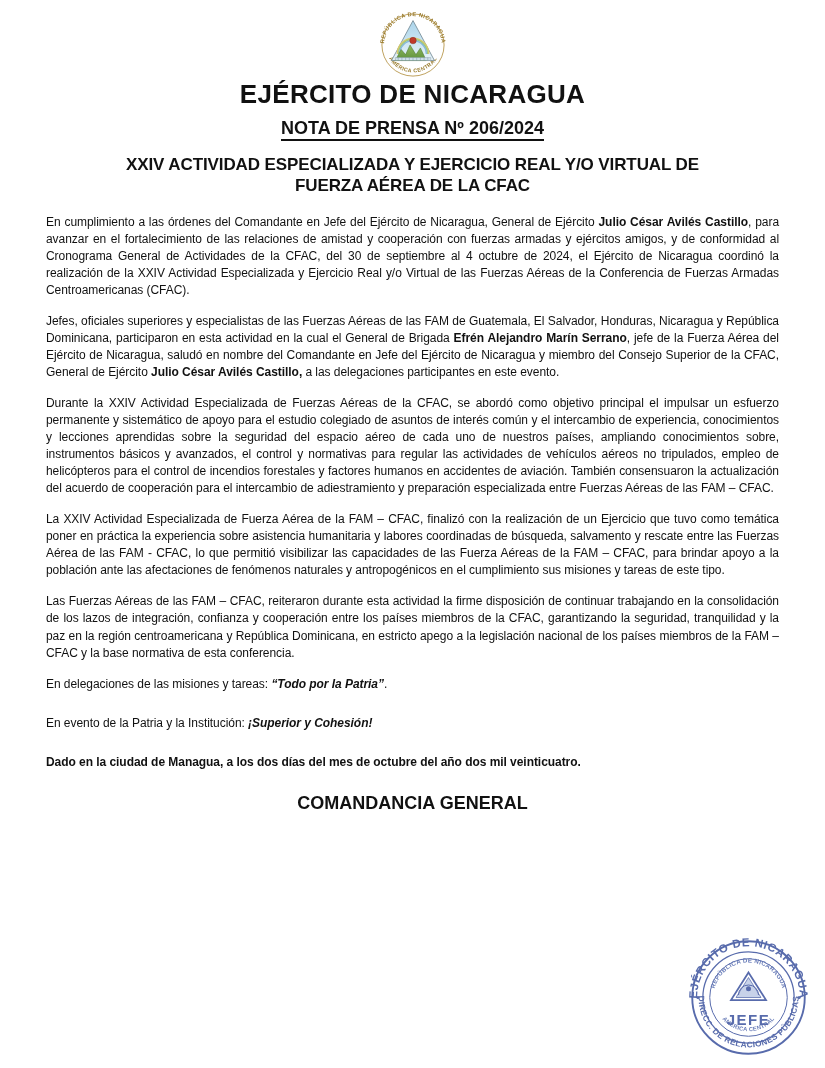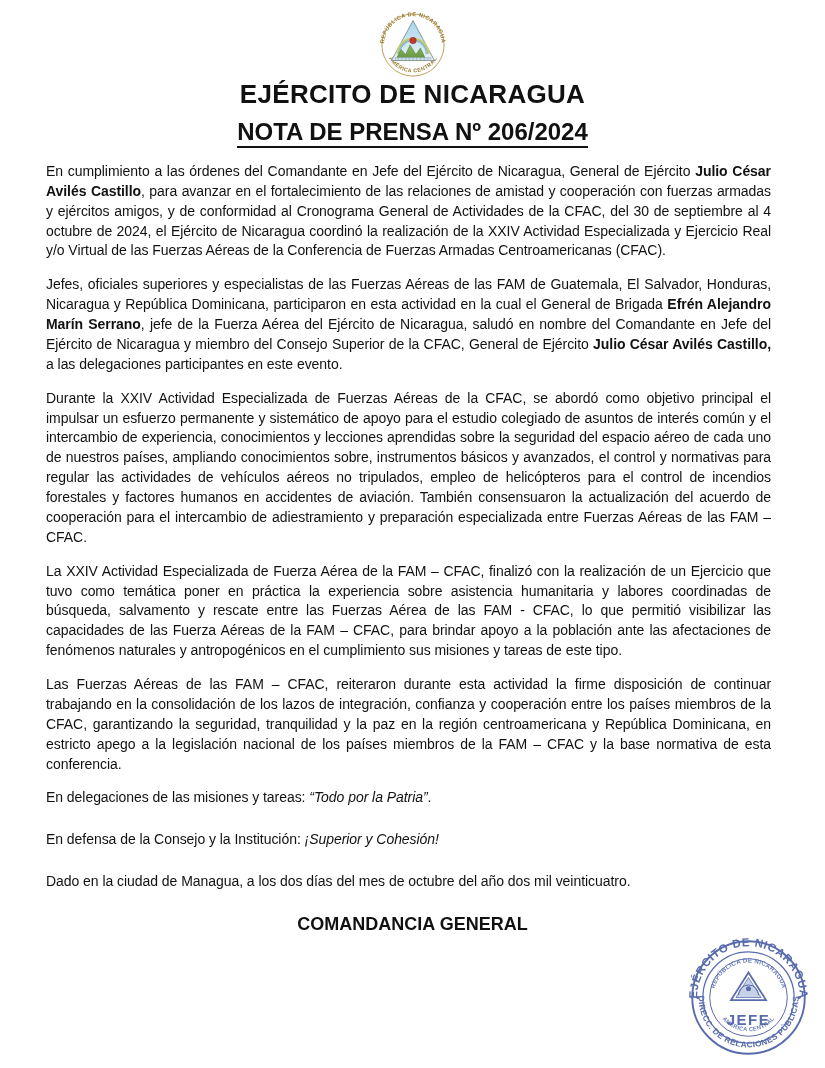--- a/index.html
+++ b/index.html
@@ -42,21 +42,21 @@
   .doc-title {
     text-align: center;
     font-size: 26px;
     font-weight: bold;
     letter-spacing: 0.3px;
     margin: 2px 0 0 0;
     line-height: 1.1;
   }
   .doc-subtitle {
     text-align: center;
-    font-size: 24px;
+    font-size: 18px;
     font-weight: bold;
     margin: 10px 0 0 0;
     line-height: 1.1;
   }
   .doc-subtitle span {
     border-bottom: 2px solid #111;
     padding-bottom: 1px;
   }
   .doc-heading {
     text-align: center;
@@ -66,28 +66,28 @@
     line-height: 1.22;
     letter-spacing: -0.1px;
   }
 
   
   .body-block {
     margin: 17px 46px 0 46px;
   }
   p.para {
     text-align: justify;
-    font-size: 14px;
+    font-size: 12px;
     line-height: 1.42;
-    margin: 0 8px 14px 0;
+    margin: 0 0 14px 0;
     letter-spacing: -0.05px;
   }
-  p.para:last-child { margin-bottom: 0; }
+  p.para:last-child { margin-bottom: 0; font-weight: bold; }
   .b { font-weight: bold; }
-  .bi { font-weight: normal; font-style: italic; }
+  .bi { font-weight: bold; font-style: italic; }
 
   .closing p.para {
     text-align: left;
     margin-bottom: 22px;
   }
 
   
   .footer {
     margin-top: 16px;
     text-align: center;
@@ -157,37 +157,41 @@
           <line x1="60" y1="67" x2="60" y2="71"></line>
           <line x1="65" y1="67" x2="65" y2="71"></line>
           <line x1="70" y1="67" x2="70" y2="71"></line>
         </g>
       </svg>
     </div>
   </div>
 
   <h1 class="doc-title">EJÉRCITO DE NICARAGUA</h1>
   <h2 class="doc-subtitle"><span>NOTA DE PRENSA Nº 206/2024</span></h2>
+  <h3 class="doc-heading">
+    <div>XXIV ACTIVIDAD ESPECIALIZADA Y EJERCICIO REAL Y/O VIRTUAL DE</div>
+    <div>FUERZA AÉREA DE LA CFAC</div>
+  </h3>
 
   <div class="body-block">
 
     <p class="para"><span>En cumplimiento a las órdenes del Comandante en Jefe del Ejército de Nicaragua, General de Ejército </span><span class="b">Julio César Avilés Castillo</span><span>, para avanzar en el fortalecimiento de las relaciones de amistad y cooperación con fuerzas armadas y ejércitos amigos, y de conformidad al Cronograma General de Actividades de la CFAC, del 30 de septiembre al 4 octubre de 2024, el Ejército de Nicaragua coordinó la realización de la XXIV Actividad Especializada y Ejercicio Real y/o Virtual de las Fuerzas Aéreas de la Conferencia de Fuerzas Armadas Centroamericanas (CFAC).</span></p>
 
     <p class="para"><span>Jefes, oficiales superiores y especialistas de las Fuerzas Aéreas de las FAM de Guatemala, El Salvador, Honduras, Nicaragua y República Dominicana, participaron en esta actividad en la cual el General de Brigada </span><span class="b">Efrén Alejandro Marín Serrano</span><span>, jefe de la Fuerza Aérea del Ejército de Nicaragua, saludó en nombre del Comandante en Jefe del Ejército de Nicaragua y miembro del Consejo Superior de la CFAC, General de Ejército </span><span class="b">Julio César Avilés Castillo,</span><span> a las delegaciones participantes en este evento.</span></p>
 
     <p class="para">Durante la XXIV Actividad Especializada de Fuerzas Aéreas de la CFAC, se abordó como objetivo principal el impulsar un esfuerzo permanente y sistemático de apoyo para el estudio colegiado de asuntos de interés común y el intercambio de experiencia, conocimientos y lecciones aprendidas sobre la seguridad del espacio aéreo de cada uno de nuestros países, ampliando conocimientos sobre, instrumentos básicos y avanzados, el control y normativas para regular las actividades de vehículos aéreos no tripulados, empleo de helicópteros para el control de incendios forestales y factores humanos en accidentes de aviación. También consensuaron la actualización del acuerdo de cooperación para el intercambio de adiestramiento y preparación especializada entre Fuerzas Aéreas de las FAM – CFAC.</p>
 
     <p class="para">La XXIV Actividad Especializada de Fuerza Aérea de la FAM – CFAC, finalizó con la realización de un Ejercicio que tuvo como temática poner en práctica la experiencia sobre asistencia humanitaria y labores coordinadas de búsqueda, salvamento y rescate entre las Fuerzas Aérea de las FAM - CFAC, lo que permitió visibilizar las capacidades de las Fuerza Aéreas de la FAM – CFAC, para brindar apoyo a la población ante las afectaciones de fenómenos naturales y antropogénicos en el cumplimiento sus misiones y tareas de este tipo.</p>
 
     <p class="para">Las Fuerzas Aéreas de las FAM – CFAC, reiteraron durante esta actividad la firme disposición de continuar trabajando en la consolidación de los lazos de integración, confianza y cooperación entre los países miembros de la CFAC, garantizando la seguridad, tranquilidad y la paz en la región centroamericana y República Dominicana, en estricto apego a la legislación nacional de los países miembros de la FAM – CFAC y la base normativa de esta conferencia.</p>
 
     <div class="closing">
       <p class="para"><span>En delegaciones de las misiones y tareas: </span><span class="bi">“Todo por la Patria”</span><span>.</span></p>
 
-      <p class="para"><span>En defensa de la Consejo y la Institución: </span><span class="bi">¡Superior y Cohesión!</span></p>
+      <p class="para"><span>En evento de la Patria y la Institución: </span><span class="bi">¡Superior y Cohesión!</span></p>
 
       <p class="para">Dado en la ciudad de Managua, a los dos días del mes de octubre del año dos mil veinticuatro.</p>
     </div>
   </div>
 
   <div class="footer">
     <div>COMANDANCIA GENERAL</div>
 
   </div>
 

